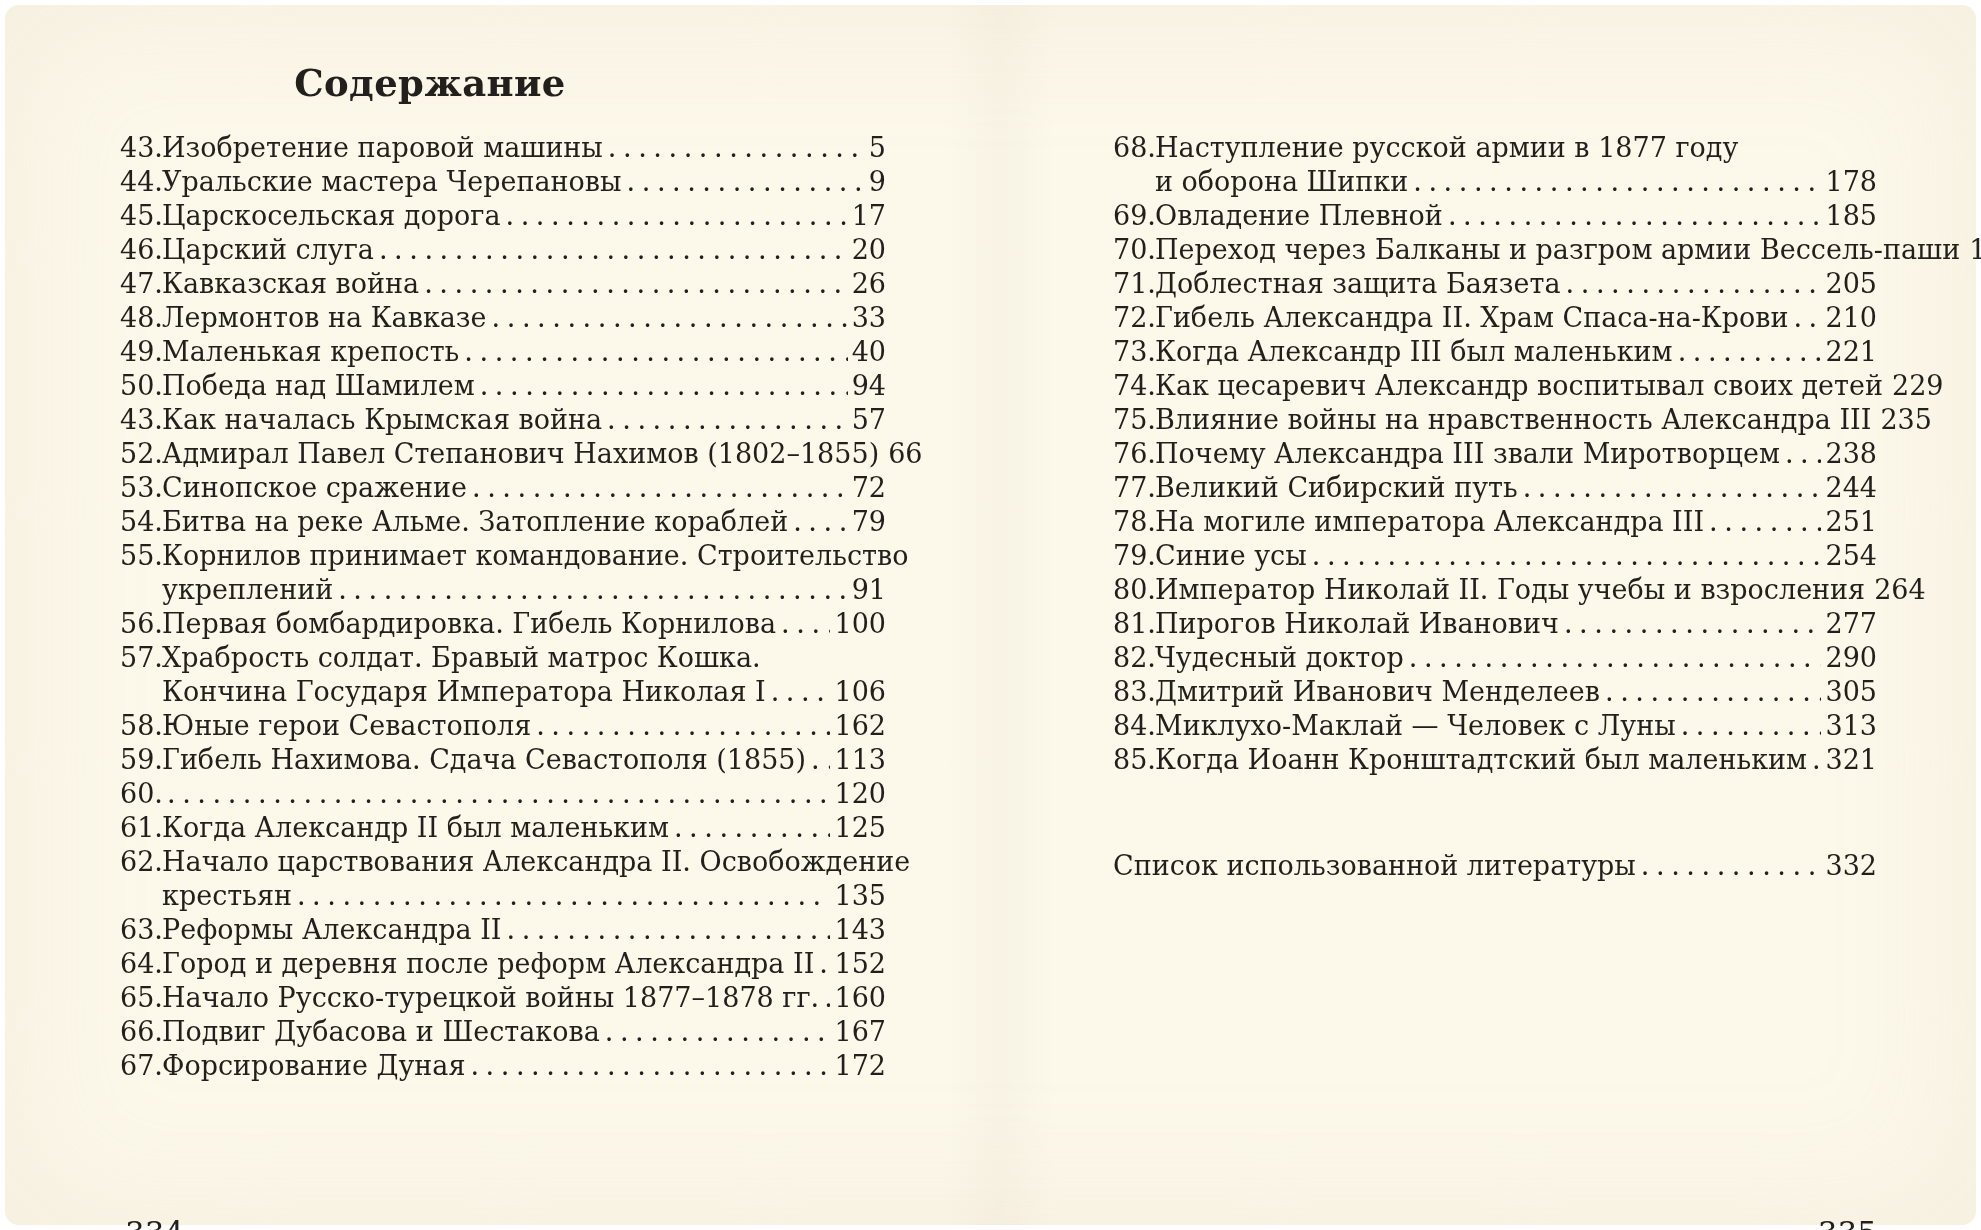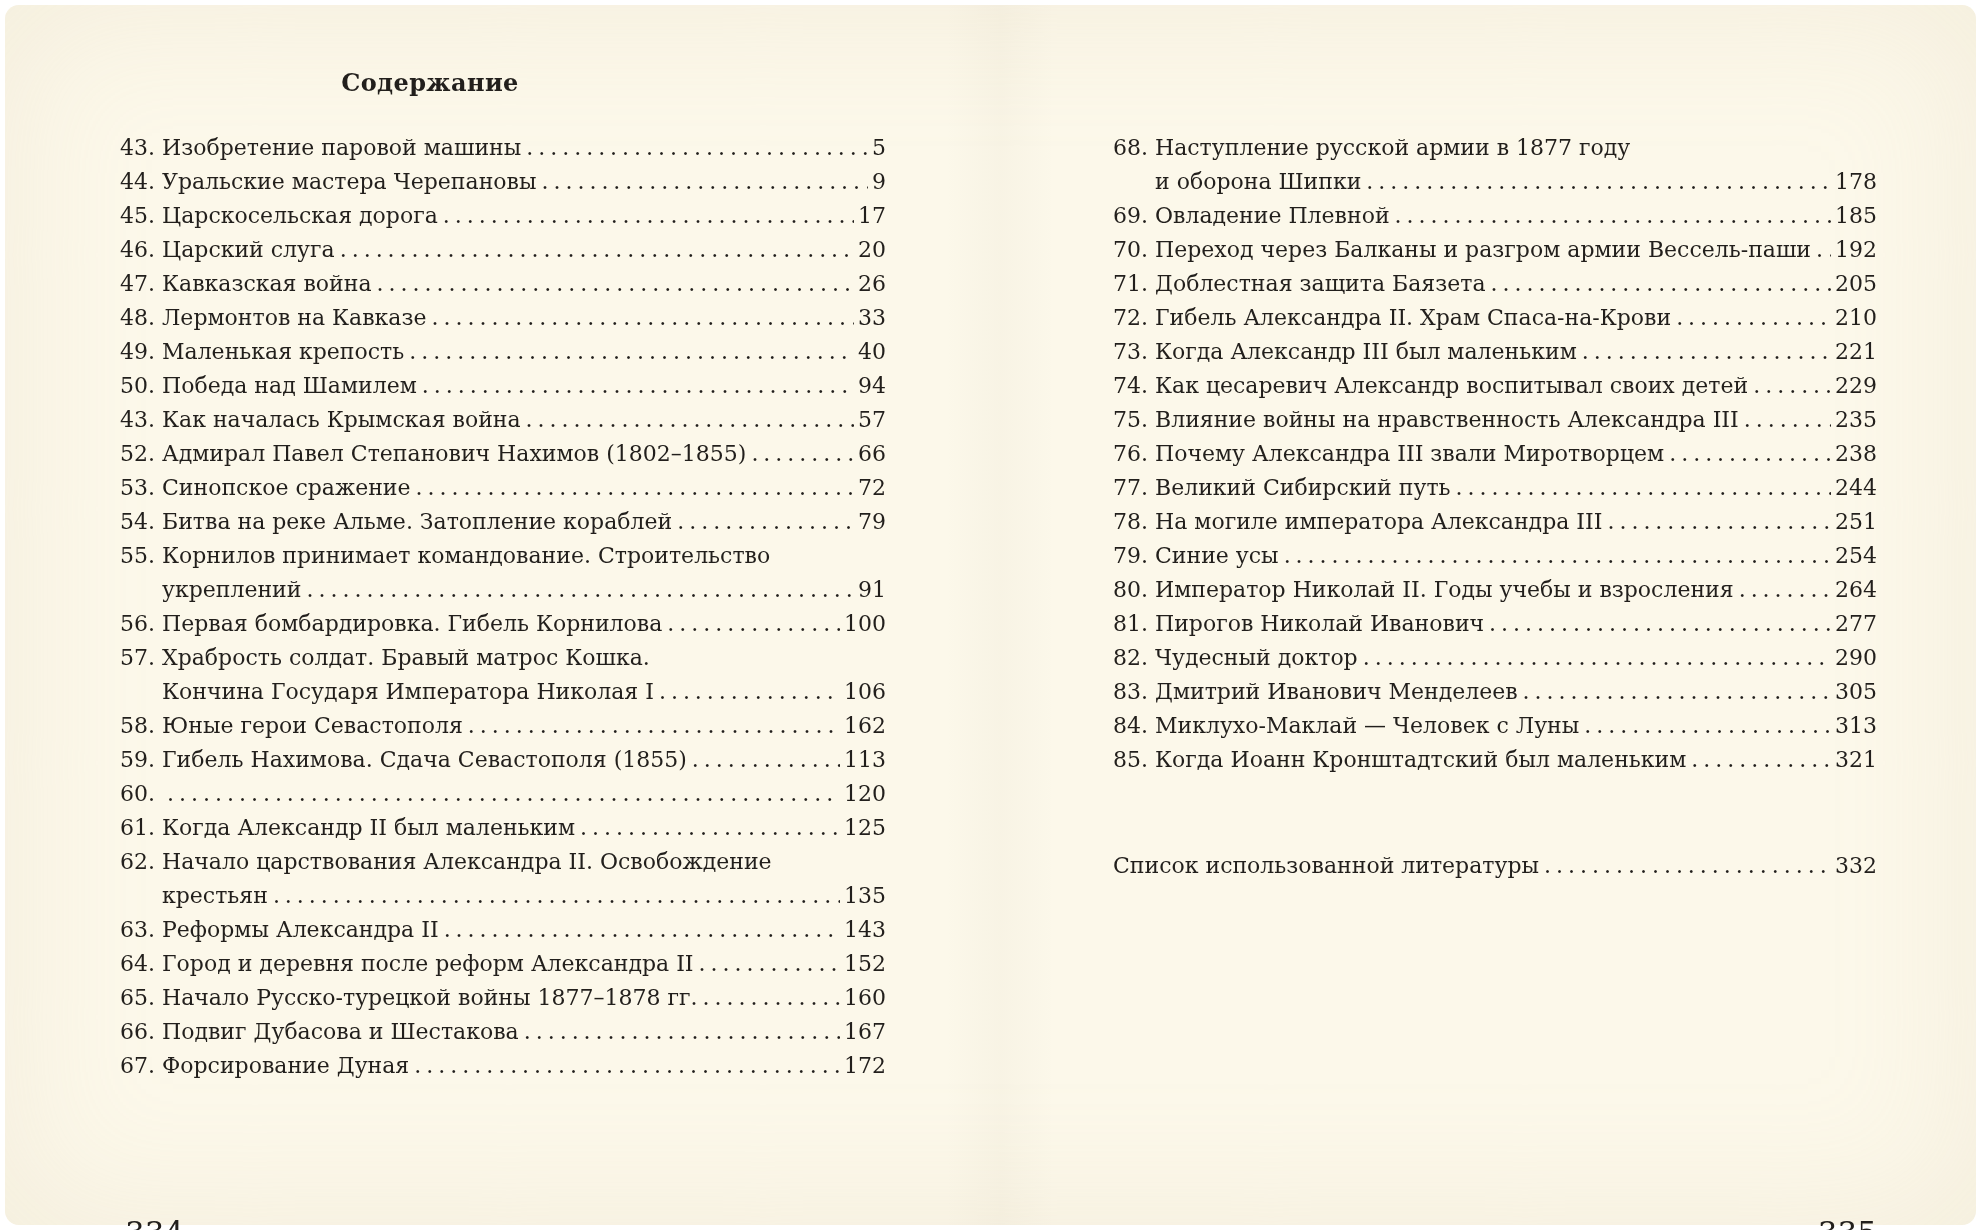--- a/index.html
+++ b/index.html
@@ -16,27 +16,27 @@
   }
   .gutter{
     position:absolute;top:0;bottom:0;left:940px;width:110px;
     background:linear-gradient(90deg,rgba(0,0,0,0) 0%,rgba(120,100,60,.03) 50%,rgba(0,0,0,0) 100%);
   }
   .page{position:absolute;top:0;height:100%}
   .page-left{left:115px;width:766px}
   .page-right{left:1108px;width:764px}
   .title{
     position:absolute;top:58px;left:0;width:620px;margin:0;
-    text-align:center;font-size:24px;line-height:40px;font-weight:700;
+    text-align:center;font-size:37px;line-height:40px;font-weight:700;
     letter-spacing:.4px;
   }
   .toc{position:absolute;top:126px;left:0;right:0}
   .row{
     display:flex;align-items:baseline;
-    font-size:22px;line-height:34px;white-space:nowrap;
+    font-size:27px;line-height:34px;white-space:nowrap;
   }
   .num{flex:0 0 42px;width:42px}
   .text{flex:0 0 auto}
   .leader{
     flex:1 1 0;min-width:0;overflow:hidden;white-space:nowrap;
     word-spacing:-2px;margin:0 2px 0 5px;
   }
   .pg{flex:0 0 auto;padding-left:2px}
   .gap{margin-top:72px}
   .folio{position:absolute;top:1211px;font-size:31px;line-height:34px}

